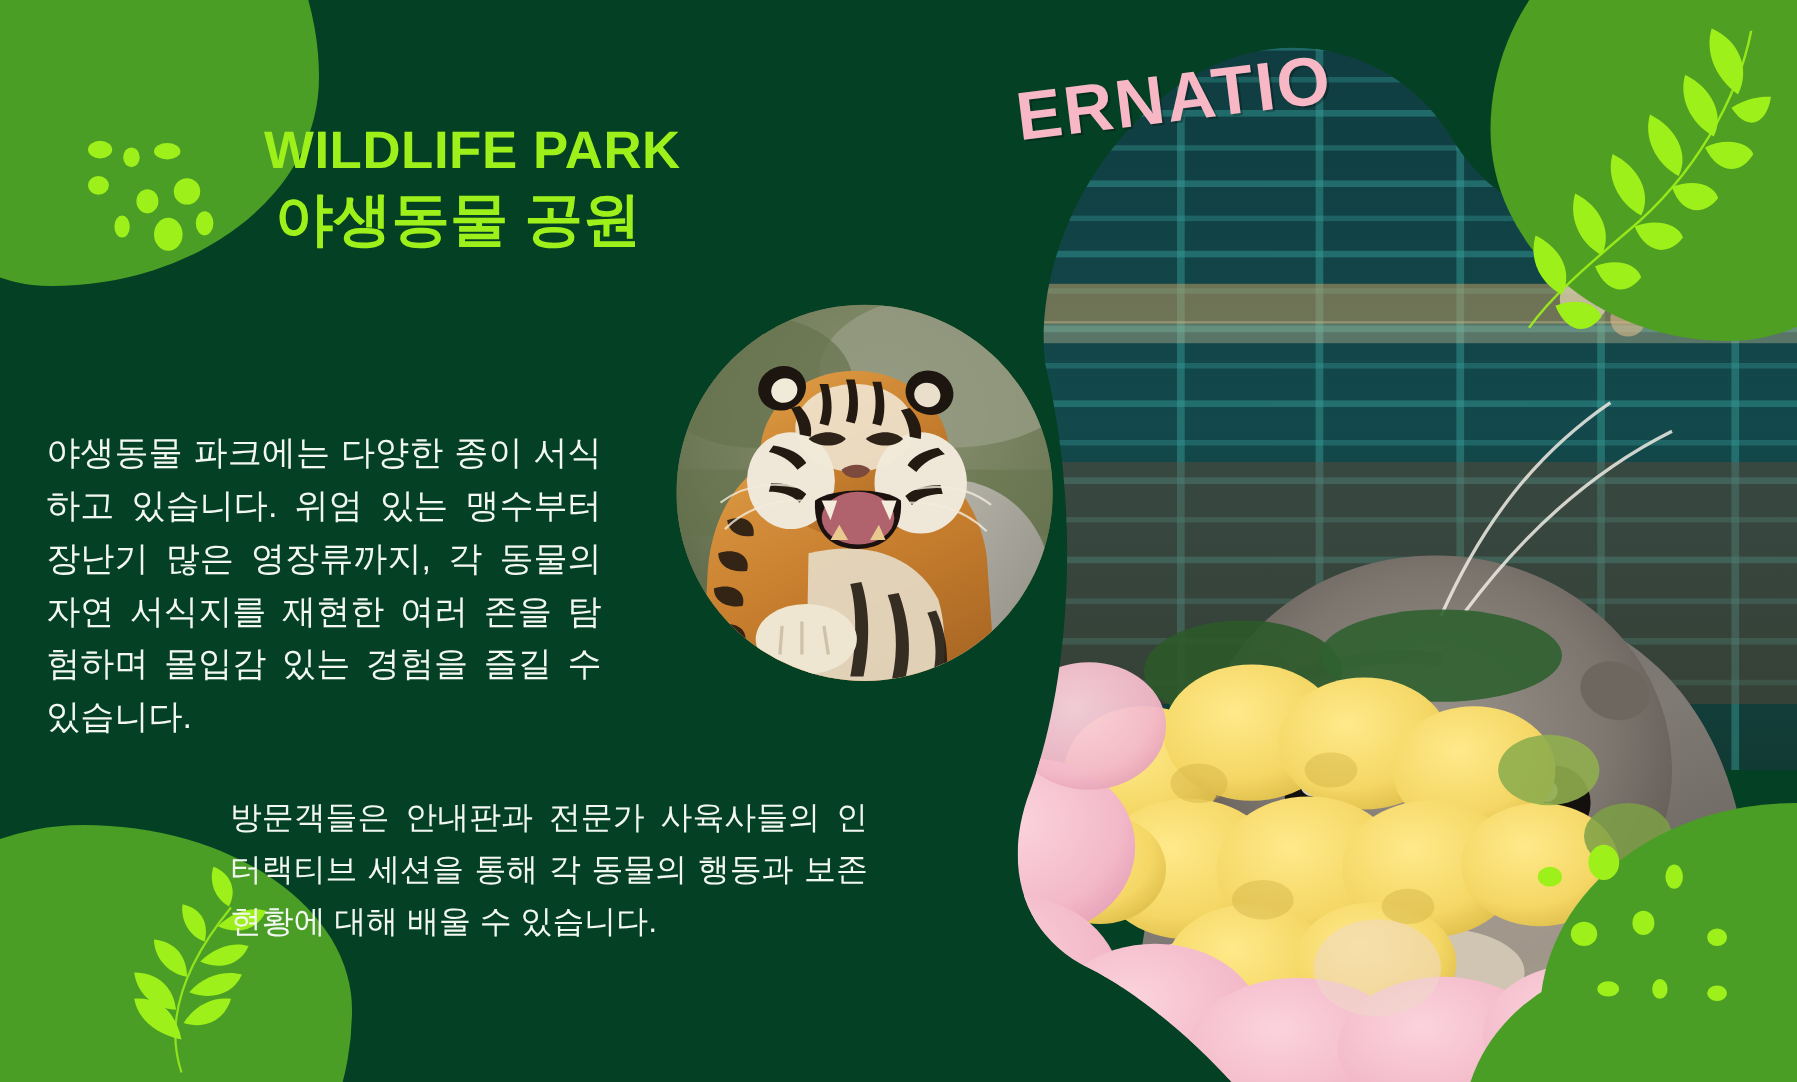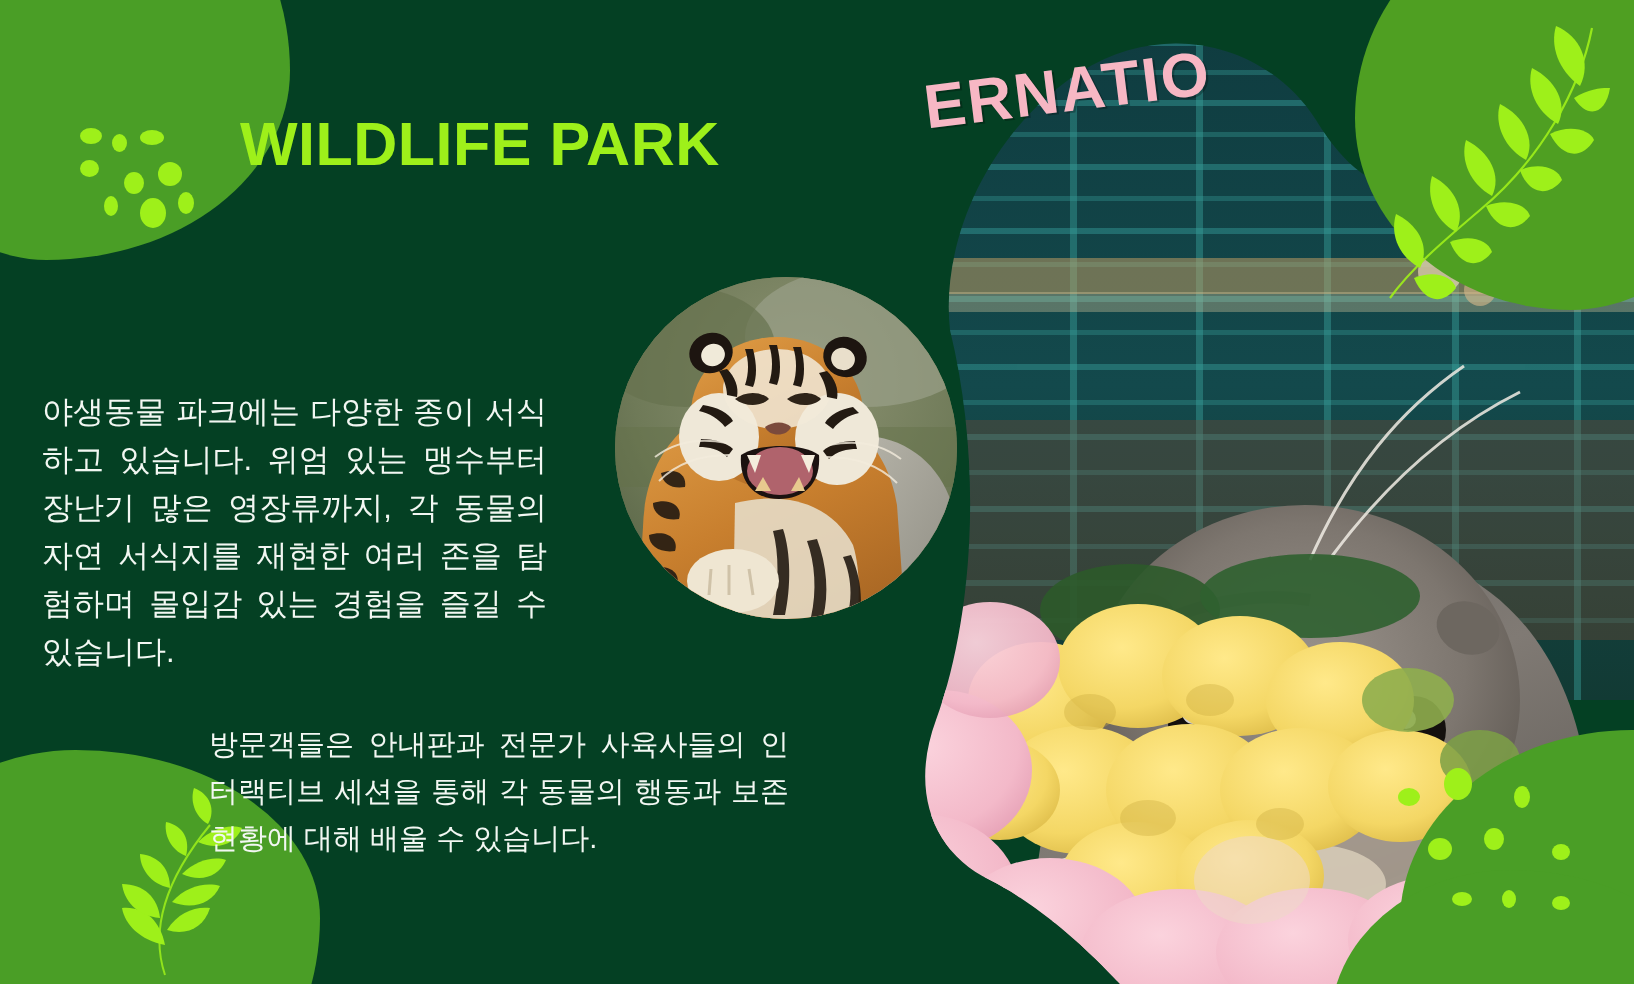--- a/index.html
+++ b/index.html
@@ -40,21 +40,21 @@
   }
 
   .dot{position:absolute;background:#9ef01a;border-radius:50%;}
 
   
   .branch{position:absolute;}
 
   
   .title-wrap{position:absolute;left:240px;top:112px;width:620px;}
   .title-en{
-    color:#9ef01a;font-size:61px;font-weight:bold;letter-spacing:0.5px;
+    color:#9ef01a;font-size:48px;font-weight:bold;letter-spacing:0.5px;
     line-height:1.08;margin:0;white-space:nowrap;
   }
   .title-ko{
     color:#9ef01a;font-size:53px;font-weight:bold;
     line-height:1.22;margin:4px 0 0 10px;white-space:nowrap;
   }
 
   .para1{
     position:absolute;left:42px;top:357px;width:505px;
     color:#f2f7f2;font-size:31px;line-height:1.55;
@@ -367,20 +367,21 @@
       <g stroke="#cfc2a8" stroke-width="3" fill="none">
         <path d="M96 292 L94 318"></path>
         <path d="M114 288 L114 318"></path>
         <path d="M134 292 L138 318"></path>
       </g>
     </svg>
   </div>
 
   <div class="title-wrap">
     <div class="title-en">WILDLIFE PARK</div>
+    <div class="title-ko">야생동물 공원</div>
   </div>
 
   <p class="para1">야생동물 파크에는 다양한 종이 서식하고 있습니다. 위엄 있는 맹수부터 장난기 많은 영장류까지, 각 동물의 자연 서식지를 재현한 여러 존을 탐험하며 몰입감 있는 경험을 즐길 수 있습니다.</p>
   <p class="para2">방문객들은 안내판과 전문가 사육사들의 인터랙티브 세션을 통해 각 동물의 행동과 보존 현황에 대해 배울 수 있습니다.</p>
 
   <div class="blob blob-tr"></div>
 
   <svg class="branch" style="left:1330px;top:20px;" width="280" height="290" viewBox="0 0 280 290">
     <path d="M262 8 C 250 70, 210 140, 150 190 C 110 224, 80 250, 60 278" stroke="#9ef01a" stroke-width="2.2" fill="none" opacity="0.9"></path>
     <path d="M250 66 C 228 50, 220 26, 226 6 C 250 16, 262 42, 250 66 Z" fill="#9ef01a"></path>

